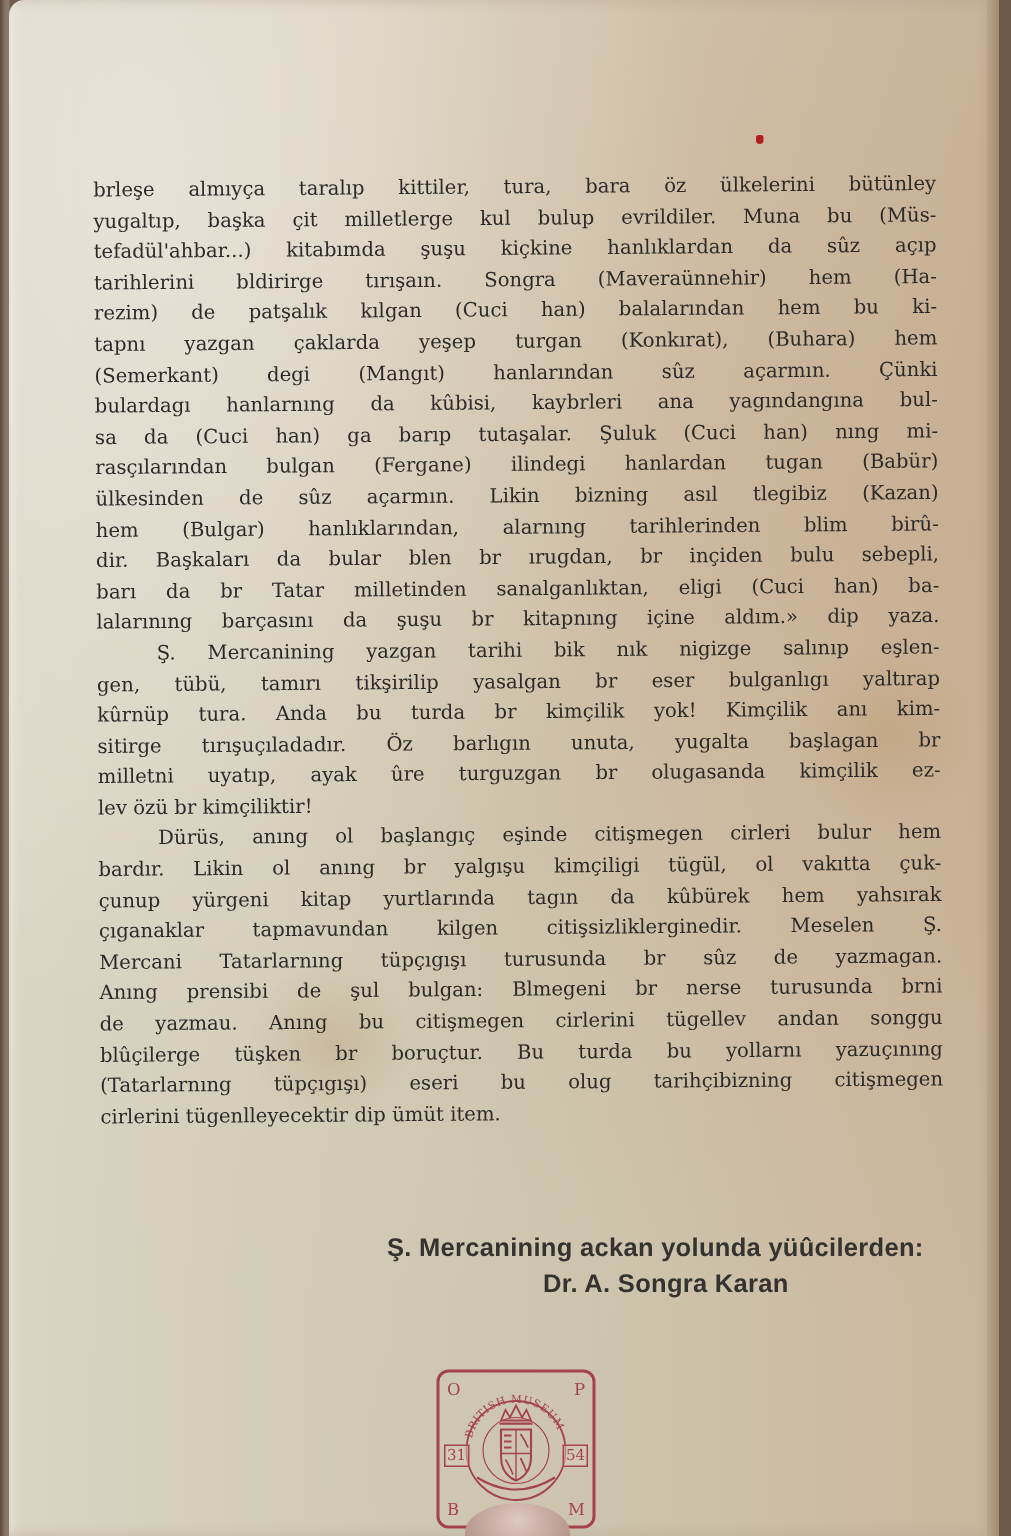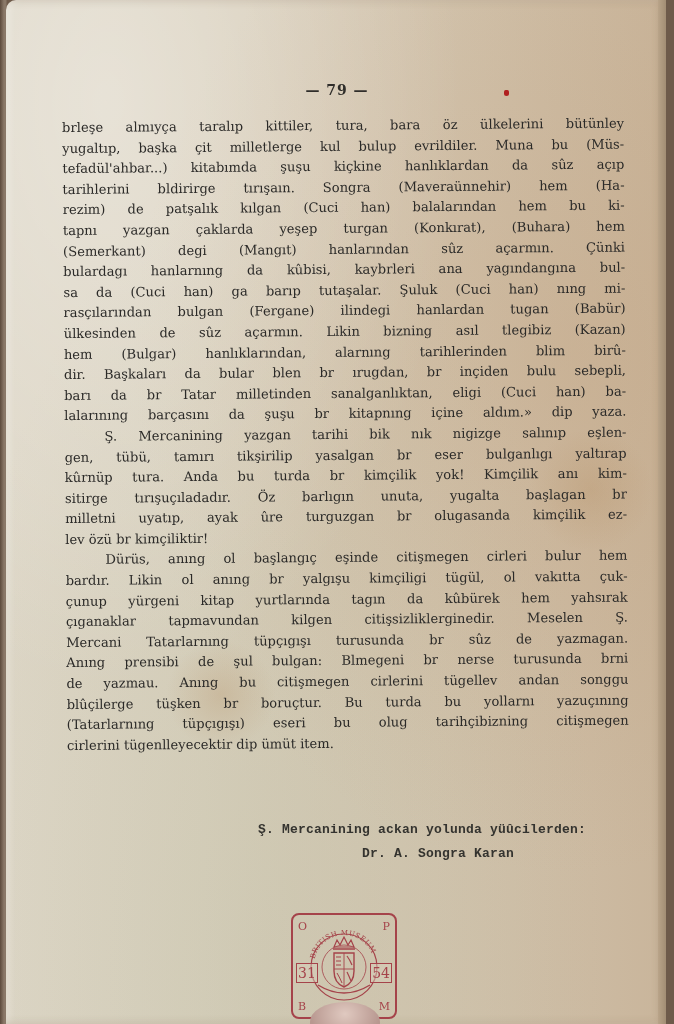--- a/index.html
+++ b/index.html
@@ -90,23 +90,23 @@
     .line.last {
       text-align-last: left;
     }
     .para-indent {
       padding-left: 40px;
     }
     .para-gap-1 { margin-top: 17px; }
     .para-gap-2 { margin-top: 23px; }
     .signature {
       position: absolute;
-      font-family: Liberation Mono, monospace;
+      font-family: Liberation Sans, sans-serif;
       font-weight: bold;
-      font-size: 13px;
+      font-size: 17px;
       color: #34332f;
       letter-spacing: 0.2px;
     }
     .sig-line-1 { left: 258px; top: 822px; }
     .sig-line-2 { left: 362px; top: 846px; }
 
     .stamp {
       position: absolute;
       left: 291px;
       top: 913px;
@@ -129,21 +129,21 @@
     .stamp .c-br { right: 5px; bottom: 5px; }
     .stamp .seal {
       position: absolute;
       left: 13px;
       top: 10px;
       width: 76px;
       height: 80px;
     }
     .stamp .num {
       position: absolute;
-      font-size: 14px;
+      font-size: 10px;
       border: 1px solid #a5434a;
       padding: 1px 1px;
       background: rgba(215,205,185,0.5);
     }
     .stamp .n-left { left: 3px; top: 48px; }
     .stamp .n-right { right: 3px; top: 48px; }
     .stamp .month {
       position: absolute;
       left: 40px;
       bottom: 4px;
@@ -163,21 +163,20 @@
 </head>
 <body>
 
 <div class="frame">
   <div class="page">
     <div class="page-edge"></div>
     <div class="stain" style="left:160px; top:640px; width:110px; height:110px;"></div>
     <div class="stain" style="left:520px; top:430px; width:130px; height:120px;"></div>
   </div>
 
-  <div class="page-number">— 79 —</div>
   <div class="red-mark"></div>
 
   <div class="text-block">
     <p>
       <span class="line">brleşe almıyça taralıp kittiler, tura, bara öz ülkelerini bütünley</span>
       <span class="line">yugaltıp, başka çit milletlerge kul bulup evrildiler. Muna bu (Müs-</span>
       <span class="line">tefadül'ahbar...) kitabımda şuşu kiçkine hanlıklardan da sûz açıp</span>
       <span class="line">tarihlerini bldirirge tırışaın. Songra (Maveraünnehir) hem (Ha-</span>
       <span class="line">rezim) de patşalık kılgan (Cuci han) balalarından hem bu ki-</span>
       <span class="line">tapnı yazgan çaklarda yeşep turgan (Konkırat), (Buhara) hem</span>

